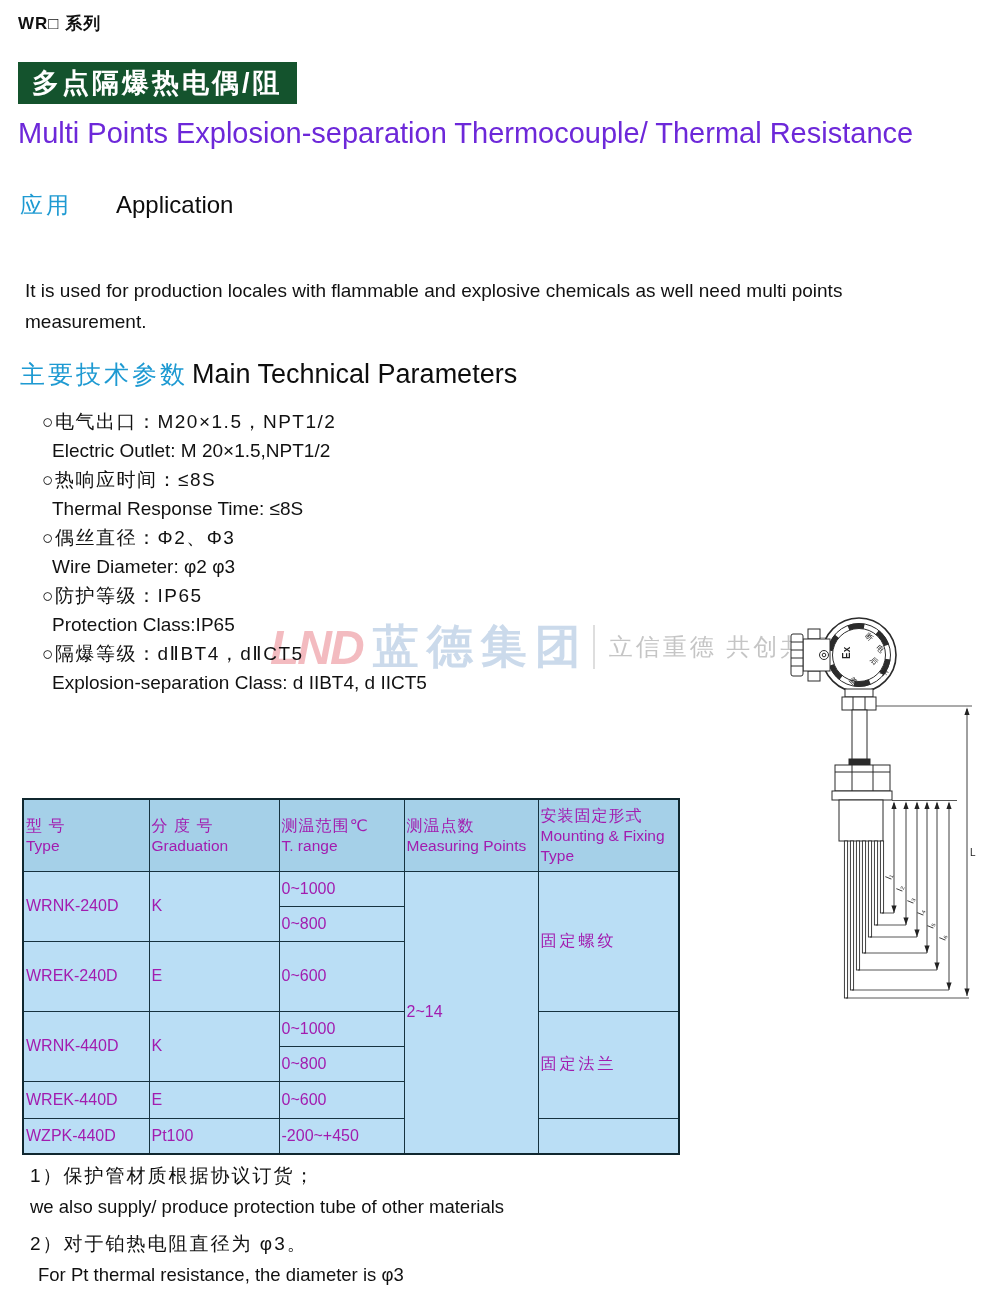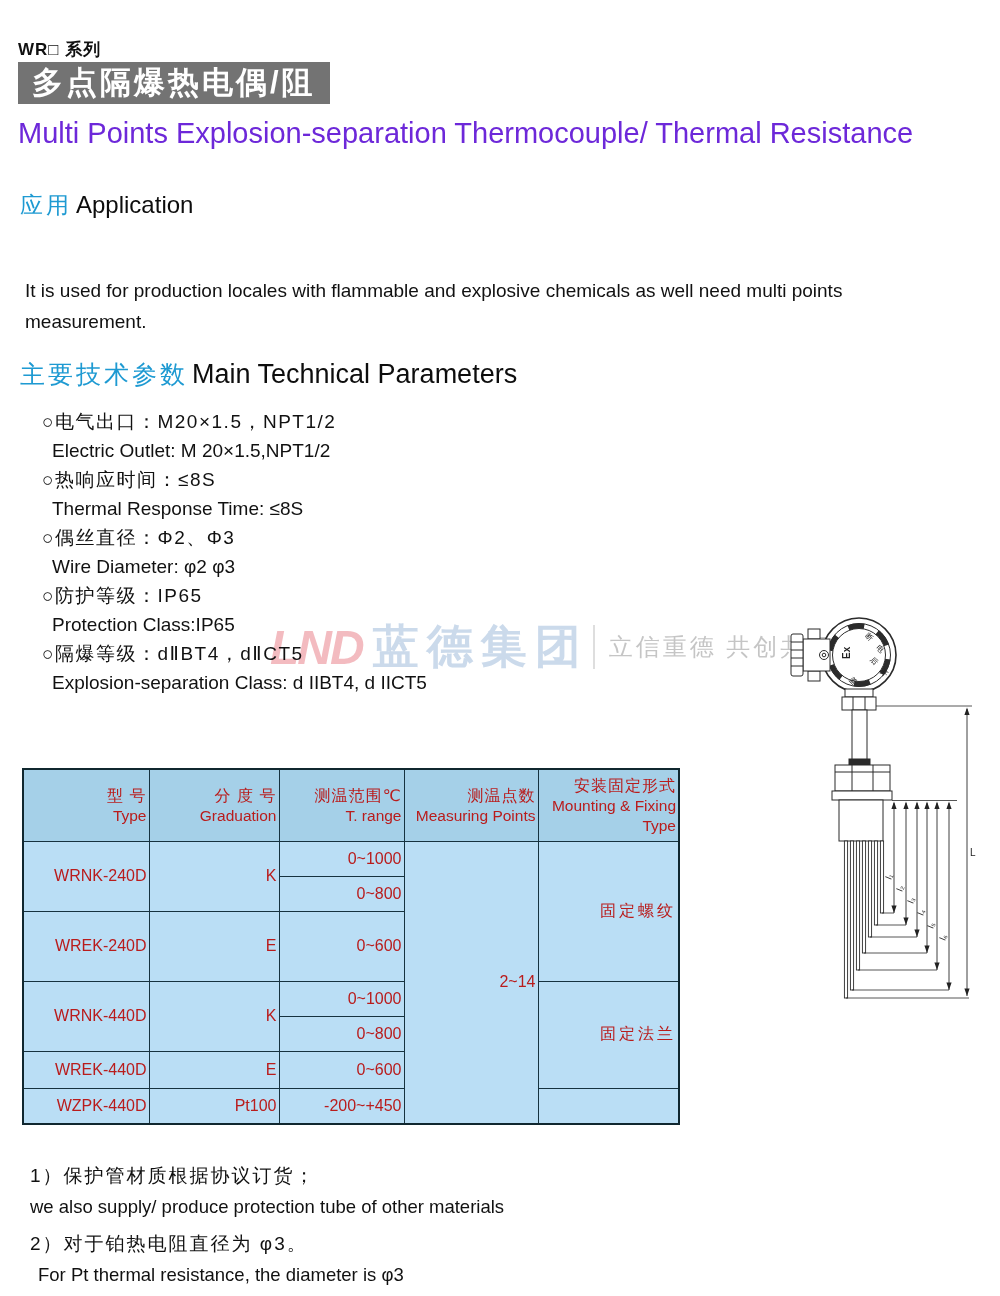--- a/index.html
+++ b/index.html
@@ -5,33 +5,33 @@
   * { margin:0; padding:0; box-sizing:border-box; }
   html,body { background:#ffffff; }
   .page {
     position:relative; width:1000px; height:1296px; background:#fff;
     font-family:"Liberation Sans","DejaVu Sans",sans-serif; color:#111;
     overflow:hidden;
   }
   .abs { position:absolute; }
   .z1 { z-index:1; }
 
-  .series { left:18px; top:12px; font-size:17px; font-weight:bold; letter-spacing:1px;margin-top:26px; }
+  .series { left:18px; top:12px; font-size:17px; font-weight:bold; letter-spacing:1px; }
 
   .badge {
     left:18px; top:62px; height:42px; line-height:42px; padding:0 14px;
-    background:#737373; color:#fff; font-size:31px; font-weight:bold; letter-spacing:3px;
+    background:#14532d; color:#fff; font-size:27px; font-weight:bold; letter-spacing:3px;
   }
 
   .doc-title { left:18px; top:117px; font-size:29px; font-weight:400; color:#6d28d9; white-space:nowrap; }
 
   .sec-head { display:flex; align-items:baseline; gap:4px; white-space:nowrap; }
   .sec-head .zh { color:#1e9ad2; letter-spacing:3px; }
   .sec-head .en { color:#0d0d0d; }
-  .app-head { left:20px; top:190px; } .app-head .zh { font-size:23px; } .app-head .en { font-size:24px; }
+  .app-head { left:20px; top:190px; } .app-head .zh { font-size:23px; } .app-head .en { font-size:24px;margin-left:40px; }
   .param-head { left:20px; top:358px; } .param-head .zh { font-size:25px; } .param-head .en { font-size:27px; }
   .spec-head { left:20px; top:750px; } .spec-head .zh { font-size:25px; } .spec-head .en { font-size:27px; }
 
   .app-zh { left:60px; top:243px; font-size:19px; letter-spacing:1.5px; }
   .app-en { left:25px; top:275px; font-size:19px; width:830px; line-height:31px; }
 
   .param-list { left:42px; top:407px; }
   .param-list .pzh { font-size:19px; letter-spacing:1.5px; line-height:29px; height:29px; white-space:nowrap; }
   .param-list .pen { font-size:19px; line-height:29px; height:29px; padding-left:10px; white-space:nowrap; }
 
@@ -40,22 +40,22 @@
     left:270px; top:618px; height:58px; display:flex; align-items:center; z-index:0;
     white-space:nowrap; pointer-events:none;
   }
   .wm-logo { font-size:48px; font-weight:bold; font-style:italic; color:rgba(226,86,98,0.40); letter-spacing:-2px; }
   .wm-co   { font-size:46px; font-weight:bold; color:rgba(125,162,205,0.40); letter-spacing:8px; margin-left:10px; }
   .wm-div  { width:2px; height:44px; background:rgba(160,160,160,0.35); margin:0 14px 0 4px; }
   .wm-slogan { font-size:24px; color:rgba(150,150,150,0.55); letter-spacing:3px; }
 
   
   .spec-table {
-    left:22px; top:768px; border-collapse:collapse; table-layout:fixed;
-    font-size:16px; color:#b91c1c; text-align:right;
+    left:22px; top:798px; border-collapse:collapse; table-layout:fixed;
+    font-size:16px; color:#a21caf; text-align:left;
   }
   .spec-table td, .spec-table th {
     border:1px solid #16323f; vertical-align:middle; font-weight:normal; padding:0 2px;
   }
   .spec-table { border:2px solid #10272f; }
   .spec-table th { background:#a5d0e8; }
   .spec-table td { background:#badef5;margin-top:48px; }
   .spec-table .hzh { font-size:16px; letter-spacing:1px; line-height:21px; }
   .spec-table .hen { font-size:15.5px; line-height:20px; }
   .mount-cell { letter-spacing:3px; }

